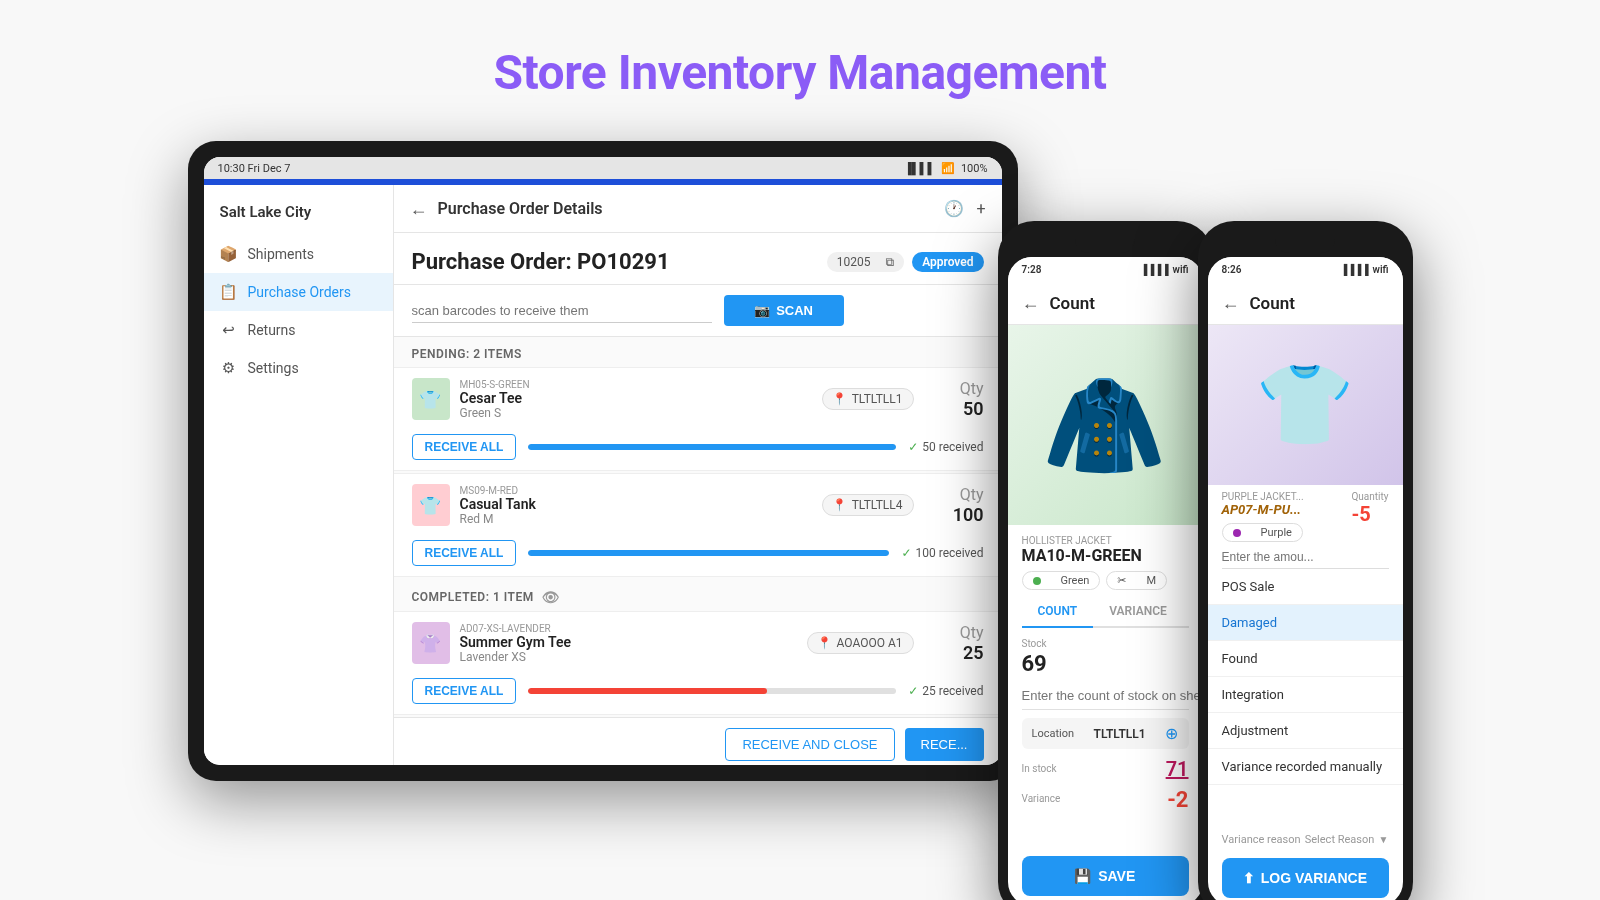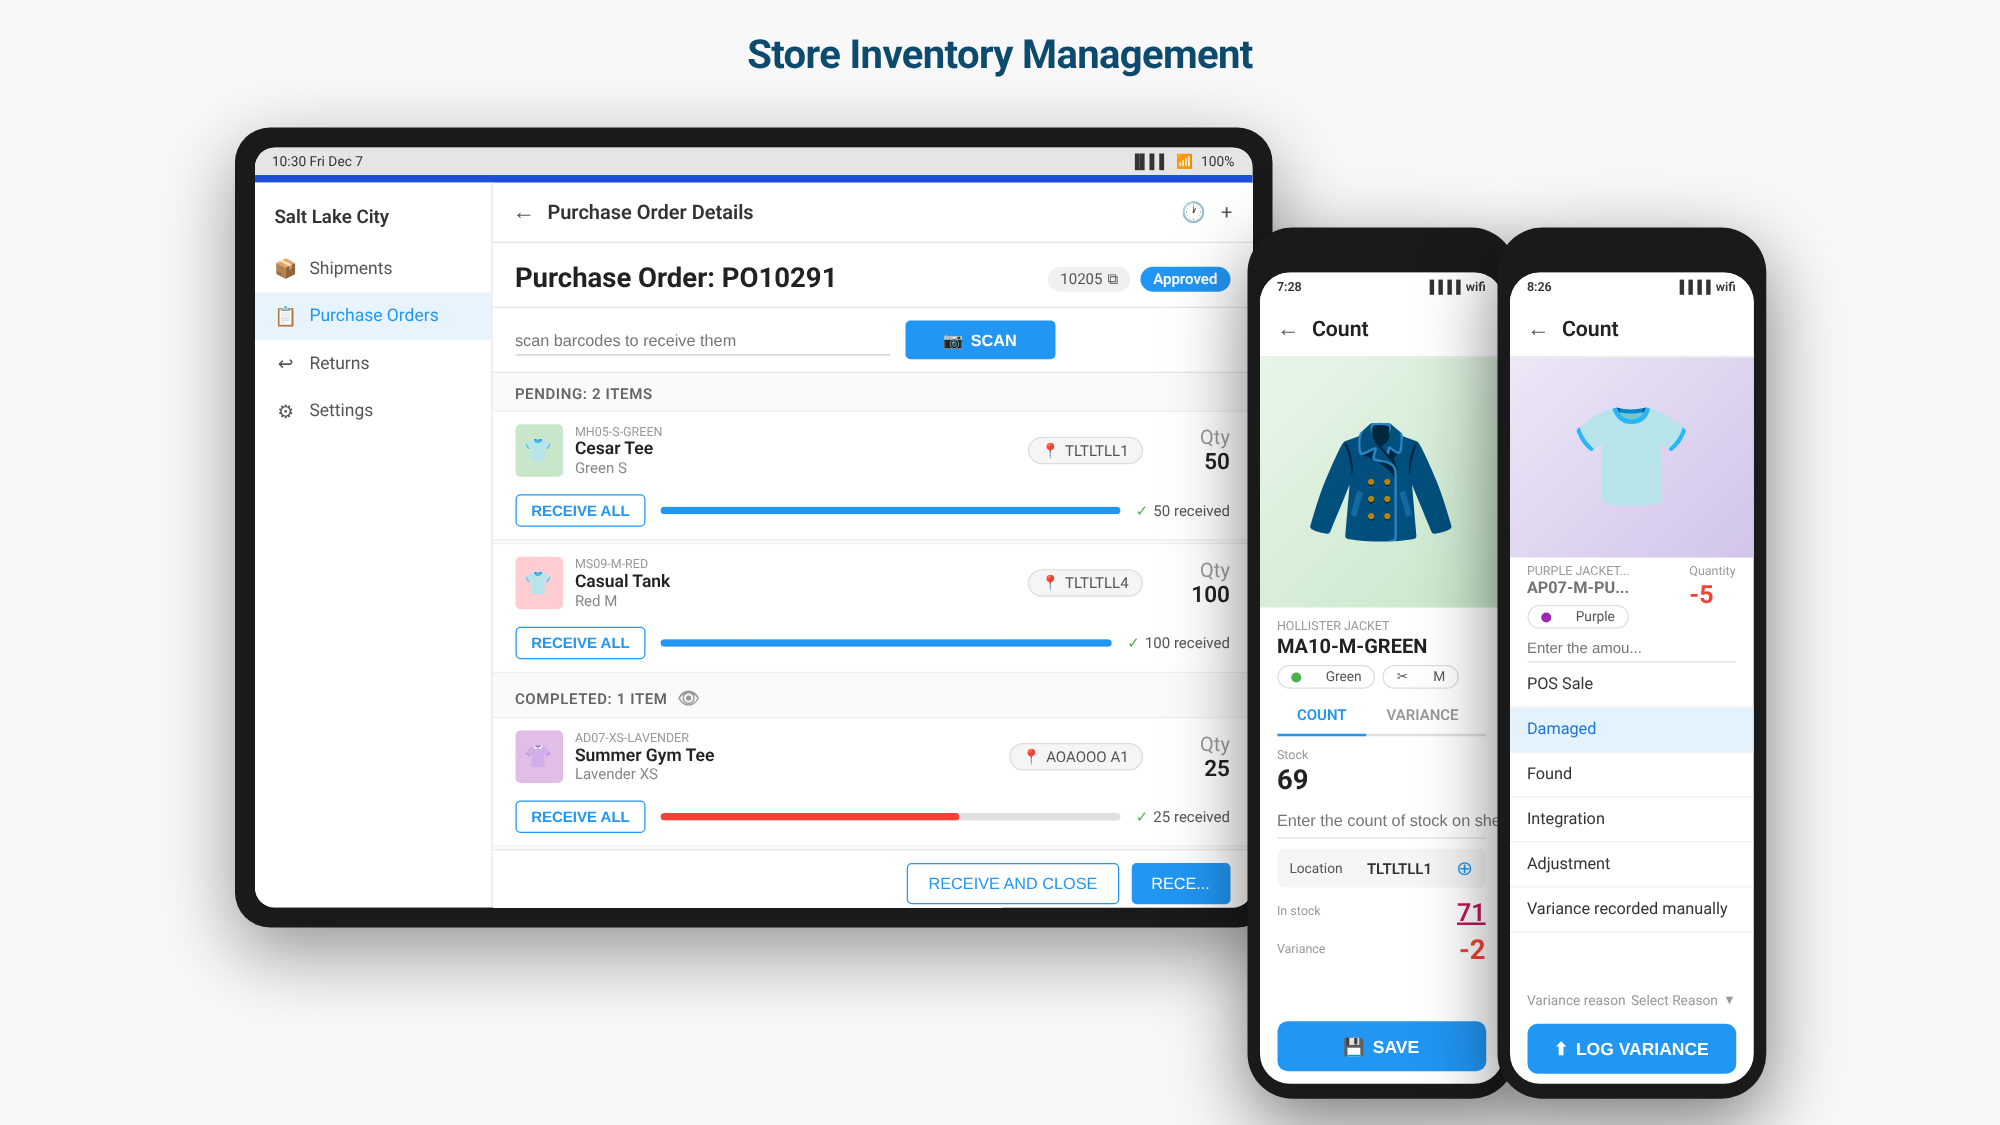--- a/index.html
+++ b/index.html
@@ -9,24 +9,24 @@
       width: 1600px;
       height: 900px;
       overflow: hidden;
       display: flex;
       flex-direction: column;
       align-items: center;
     }
 
     
     .page-title {
-      font-size: 32px;
+      font-size: 48px;
       font-weight: 700;
-      color: #0c4a6e;
-      margin-top: 24px;
+      color: #8b5cf6;
+      margin-top: 44px;
       margin-bottom: 40px;
       letter-spacing: -0.5px;
     }
 
     
     .devices-container {
       display: flex;
       align-items: flex-start;
       justify-content: center;
       gap: 0;
@@ -184,21 +184,21 @@
     }
 
     .badge-id {
       background: #f0f0f0;
       border-radius: 12px;
       padding: 3px 10px;
       font-size: 12px;
       color: #555;
       display: flex;
       align-items: center;
-      gap: 4px;
+      gap: 15px;
     }
 
     .badge-approved {
       background: #2196f3;
       color: #fff;
       border-radius: 12px;
       padding: 3px 10px;
       font-size: 12px;
       font-weight: 600;
     }
@@ -962,21 +962,21 @@
         <span class="phone-topbar-title">Count</span>
       </div>
 
       <div class="variance-item-img">
         <span style="font-size:80px;">👕</span>
       </div>
 
       <div style="padding: 6px 14px 0; display:flex; justify-content:space-between; align-items:flex-start;">
         <div>
           <div style="font-size:10px;color:#999;">PURPLE JACKET...</div>
-          <div style="font-size:13px;font-weight:700;color:#737373;">AP07-M-PU...</div>
+          <div style="font-size:13px;font-weight:700;color:#a16207;font-style:italic;">AP07-M-PU...</div>
           <div class="product-tags">
             <div class="product-tag">
               <span style="width:8px;height:8px;background:#9c27b0;border-radius:50%;display:inline-block;"></span>
               <span>Purple</span>
             </div>
           </div>
         </div>
         <div>
           <div style="font-size:10px;color:#999;">Quantity</div>
           <div style="font-size:20px;font-weight:700;color:#f44336;">-5</div>

